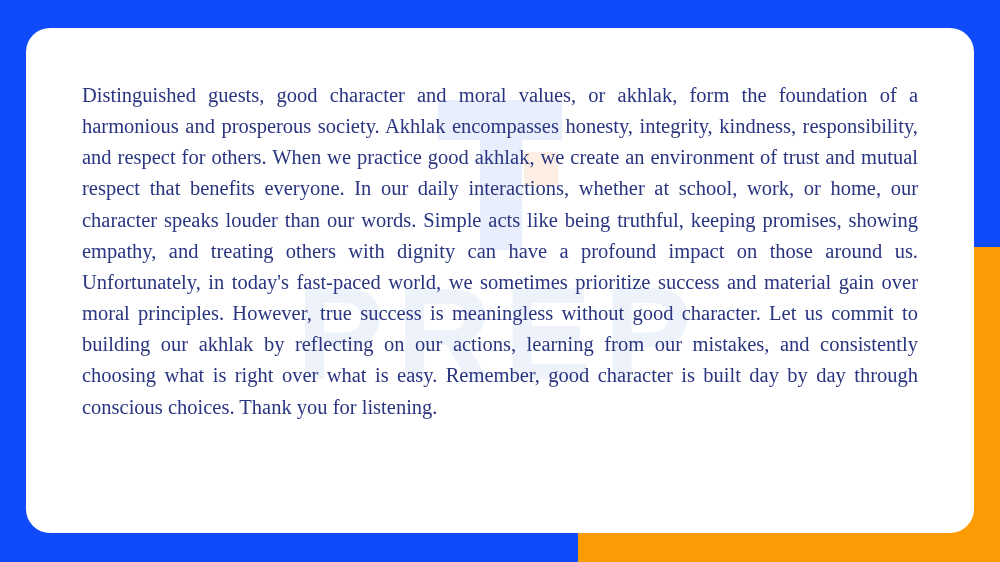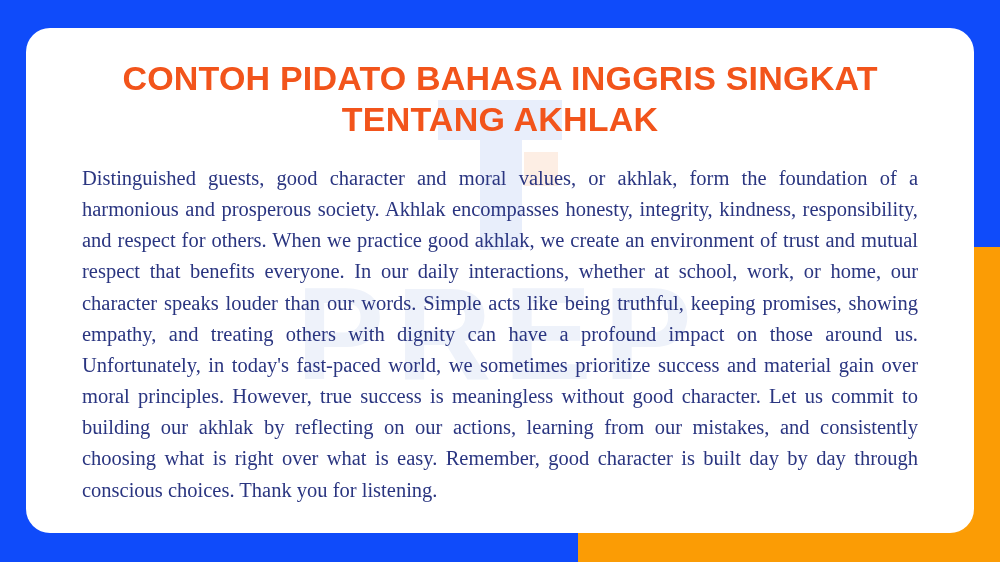--- a/index.html
+++ b/index.html
@@ -147,18 +147,17 @@
     <div class="watermark">
       <div class="wm-mark">
         <div class="bar-h"></div>
         <div class="bar-v"></div>
         <div class="dot"></div>
       </div>
       <div class="wm-text">PREP</div>
     </div>
 
     <div class="card-inner">
-      <h1 class="title">CONTOH PIDATO BAHASA INGGRIS SINGKAT TENTANG AKHLAK</h1>
       <p class="body-text">Distinguished guests, good character and moral values, or akhlak, form the foundation of a harmonious and prosperous society. Akhlak encompasses honesty, integrity, kindness, responsibility, and respect for others. When we practice good akhlak, we create an environment of trust and mutual respect that benefits everyone. In our daily interactions, whether at school, work, or home, our character speaks louder than our words. Simple acts like being truthful, keeping promises, showing empathy, and treating others with dignity can have a profound impact on those around us. Unfortunately, in today's fast-paced world, we sometimes prioritize success and material gain over moral principles. However, true success is meaningless without good character. Let us commit to building our akhlak by reflecting on our actions, learning from our mistakes, and consistently choosing what is right over what is easy. Remember, good character is built day by day through conscious choices. Thank you for listening.</p>
     </div>
 
   </div>
 </div>
 
 </body></html>

